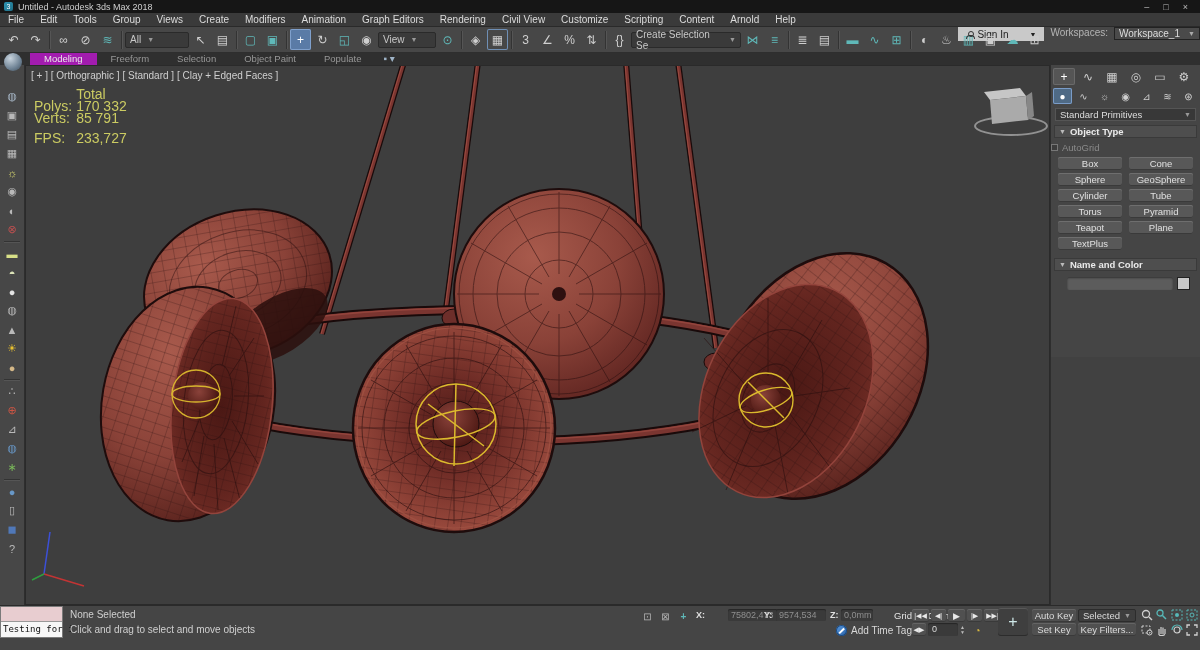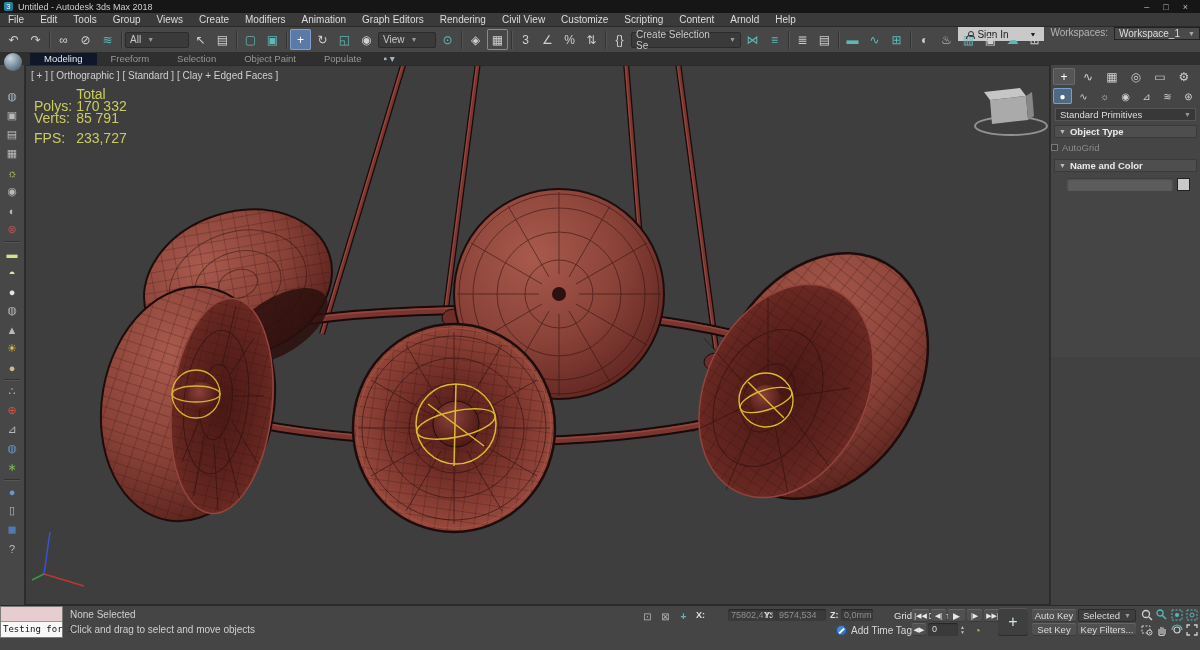--- a/index.html
+++ b/index.html
@@ -42,21 +42,21 @@
   .ic.active { background:#5a7ba6; color:#fff; box-shadow:inset 0 0 0 1px #7fa0cc; }
   .ic.framed { box-shadow:inset 0 0 0 1px #6f8fb5; }
   .tsep { width:1px; height:18px; background:#333; margin:0 2px; flex:0 0 auto; box-shadow:1px 0 0 #555; }
   .tb-dd { height:16px; background:#3a3a3a; border:1px solid #2a2a2a; border-radius:2px;
     display:flex; align-items:center; padding:0 4px; gap:6px; color:#c8c8c8; flex:0 0 auto; }
   .tb-dd .arrow { font-size:7px; color:#999; }
 
   
   .ribbon-tabs { height:12px; background:#2f2f2f; display:flex; align-items:flex-end; padding-left:30px; }
   .rtab { padding:0 14px; font-size:9.5px; color:#979797; line-height:12px; white-space:nowrap; }
-  .rtab.active { background:#0f172a; color:#e8e8e8; }
+  .rtab.active { background:#a21caf; color:#e8e8e8; }
   .rtab-icon { color:#9fb4c8; font-size:10px; padding:0 8px; line-height:12px; }
   .ribbon-panels { height:13px; background:#3a3a3a; border-bottom:1px solid #262626;
     display:flex; align-items:center; padding-left:30px; }
   .rpanel { background:#434343; border:1px solid #2a2a2a; border-bottom:none; padding:0 8px;
     font-size:9.5px; color:#c4c4c4; line-height:12px; }
   .ribbon-ball { position:absolute; left:4px; top:53px; width:18px; height:18px; border-radius:50%;
     background:radial-gradient(circle at 35% 30%, #c8d4de, #6e8294 60%, #3c4a56); z-index:5; }
 
   
   .main { display:flex; height:540px; }
@@ -485,20 +485,34 @@
           <span class="arrow">▼</span>
       </div>
       <div class="rollout-h">
         <span class="tri">▼</span>
         <span class="rtitle">Object Type</span>
       </div>
       <div class="autogrid-row">
         <span class="checkbox"></span>
         <span>AutoGrid</span>
       </div>
+      <div class="ot-grid">
+        <div class="cp-btn">Box</div>
+        <div class="cp-btn">Cone</div>
+        <div class="cp-btn">Sphere</div>
+        <div class="cp-btn">GeoSphere</div>
+        <div class="cp-btn">Cylinder</div>
+        <div class="cp-btn">Tube</div>
+        <div class="cp-btn">Torus</div>
+        <div class="cp-btn">Pyramid</div>
+        <div class="cp-btn">Teapot</div>
+        <div class="cp-btn">Plane</div>
+        <div class="cp-btn">TextPlus</div>
+        <div></div>
+      </div>
       <div class="rollout-h">
         <span class="tri">▼</span>
         <span class="rtitle">Name and Color</span>
       </div>
       <div class="nc-row">
         <div class="nc-input"></div>
         <div class="nc-swatch"></div>
       </div>
       <div class="cp-rest"></div>
     </div>

